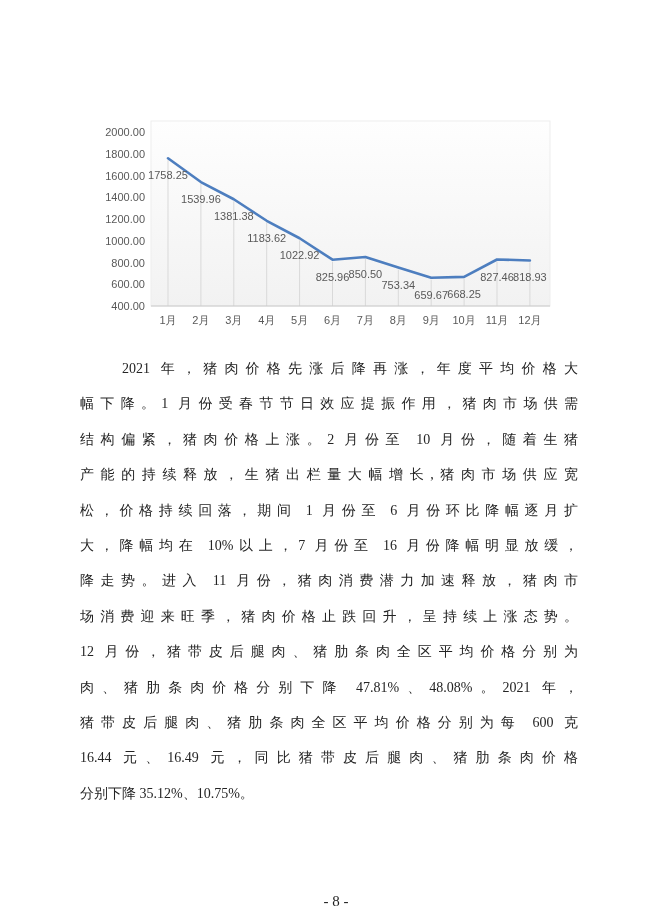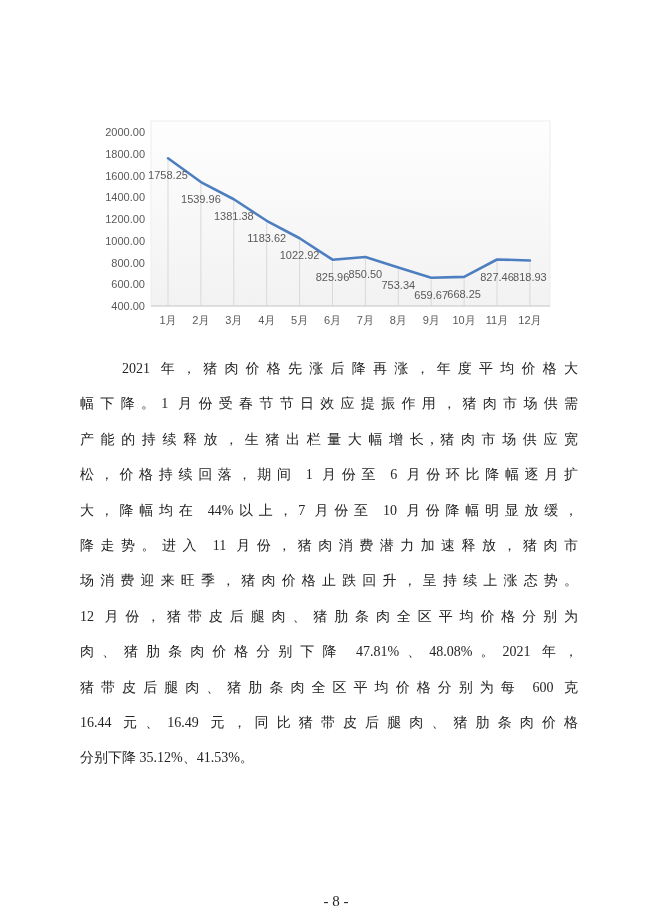--- a/index.html
+++ b/index.html
@@ -94,27 +94,28 @@
         <text x="346.2" y="178.7608875" text-anchor="middle" class="dlabel">659.67</text>
         <text x="379.09999999999997" y="177.8278125" text-anchor="middle" class="dlabel">668.25</text>
         <text x="412" y="160.513725" text-anchor="middle" class="dlabel">827.46</text>
         <text x="444.9" y="161.4413625" text-anchor="middle" class="dlabel">818.93</text>
       </svg>
   </div>
 
   <div class="body-text" id="paragraph">
       <div class="line indent">2021 年，猪肉价格先涨后降再涨，年度平均价格大</div>
       <div class="line">幅下降。1 月份受春节节日效应提振作用，猪肉市场供需</div>
+      <div class="line">结构偏紧，猪肉价格上涨。2 月份至 10 月份，随着生猪</div>
       <div class="line">产能的持续释放，生猪出栏量大幅增长,猪肉市场供应宽</div>
       <div class="line">松，价格持续回落，期间 1 月份至 6 月份环比降幅逐月扩</div>
-      <div class="line">大，降幅均在 44%以上，7 月份至 10 月份降幅明显放缓，</div>
+      <div class="line">大，降幅均在 10%以上，7 月份至 16 月份降幅明显放缓，</div>
       <div class="line">降走势。进入 11 月份，猪肉消费潜力加速释放，猪肉市</div>
       <div class="line">场消费迎来旺季，猪肉价格止跌回升，呈持续上涨态势。</div>
       <div class="line">12 月份，猪带皮后腿肉、猪肋条肉全区平均价格分别为</div>
       <div class="line">肉、猪肋条肉价格分别下降 47.81%、48.08%。2021 年，</div>
       <div class="line">猪带皮后腿肉、猪肋条肉全区平均价格分别为每 600 克</div>
       <div class="line">16.44 元、16.49 元，同比猪带皮后腿肉、猪肋条肉价格</div>
-      <div class="line last">分别下降 35.12%、41.53%。</div>
+      <div class="line last">分别下降 35.12%、10.75%。</div>
     </div>
 
   <div class="page-number">- 8 -</div>
 
 </div>
 
 </body></html>

